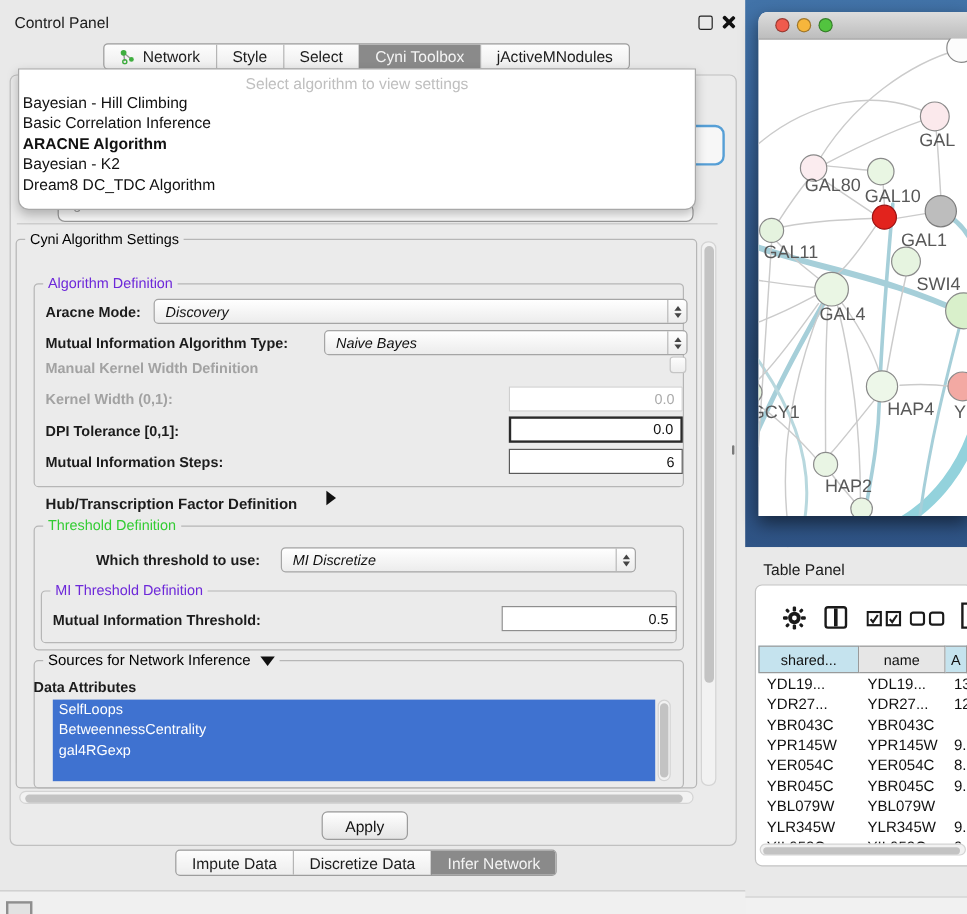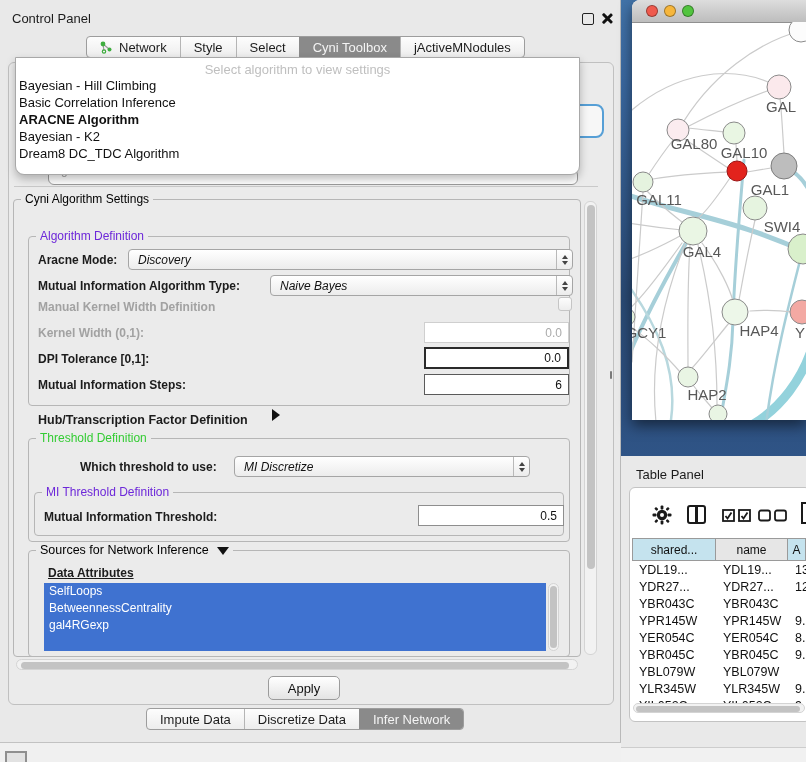--- a/index.html
+++ b/index.html
@@ -1,21 +1,21 @@
 <!DOCTYPE html>
 <html><head>
 <meta charset="utf-8">
 <style>
   html,body{margin:0;padding:0;background:#ededed;}
   .root{position:relative;width:806px;height:762px;overflow:hidden;
         font-family:"Liberation Sans",sans-serif;background:#ededed;}
   .abs{position:absolute;}
   
   .cpanel{left:0;top:0;width:620px;height:742px;background:#e9e9e9;
-          border-right:1px solid #b9b9b9;border-bottom:1px solid #c2c2c2;}
+          border-right:1px solid #b9b9b9;border-bottom:1px solid #c2c2c2;padding-left:36px;}
   .cp-title{font-size:13px;color:#1b1b1b;}
   .float-icon{width:10px;height:10px;border:1.5px solid #222;border-radius:2px;}
   .close-icon{width:12px;height:12px;}
   .close-icon:before,.close-icon:after{content:"";position:absolute;left:5px;top:0;
       width:2.6px;height:13px;background:#111;border-radius:1px;}
   .close-icon:before{transform:rotate(45deg);} .close-icon:after{transform:rotate(-45deg);}
   
   .segbar{display:flex;border:1px solid #9d9d9d;border-radius:4px;overflow:hidden;
           background:linear-gradient(#fdfdfd,#ededed);height:22px;box-sizing:border-box;}
   .seg{display:flex;align-items:center;justify-content:center;padding:0 13px;
@@ -185,21 +185,21 @@
     </div>
     <span class="abs lbl" style="left:44px;top:510px;">Mutual Information Threshold:</span>
     <div class="abs field" style="left:418px;top:505px;width:146px;height:21px;border:1px solid #8e8e8e;color:#111;">0.5</div>
 
     <div class="group" style="left:28px;top:550px;width:540px;height:105px;">
       <span class="gtitle" style="font-weight:normal;font-size:12.5px;">
         <span>Sources for Network Inference</span>
         <span class="tri-down" style="margin-left:5px;"></span>
       </span>
     </div>
-    <span class="abs lbl" style="left:48px;top:566px;text-decoration:underline;">Data Attributes</span>
+    <span class="abs lbl" style="left:28px;top:566px;">Data Attributes</span>
     <div class="abs attrlist" id="attr-list" style="left: 44px; top: 583px; width: 502px; height: 68px; background: rgb(63, 114, 208);">
         <div class="attr-row">SelfLoops</div>
         <div class="attr-row">BetweennessCentrality</div>
         <div class="attr-row">gal4RGexp</div>
       </div>
     <div class="abs sb-track" style="left:548px;top:583px;width:11px;height:68px;">
       <div class="sb-thumb" style="position:absolute;left:1px;top:2px;width:7px;height:62px;"></div>
     </div>
 
     <div class="abs sb-track" style="left:584px;top:201px;width:13px;height:454px;">
@@ -224,21 +224,21 @@
         </div>
       </div>
 
     <div class="abs" style="left:610px;top:371px;width:2px;height:8px;background:#7a7a7a;border-radius:1px;"></div>
   </div>
 
   <div class="abs" style="left:5px;top:751px;width:18px;height:11px;border:2px solid #8f8f8f;background:#e2e2e2;"></div>
 
   <div class="abs desktop" style="left:621px;top:0;width:185px;height:456px;"></div>
 
-  <div class="abs netwin" style="left:632px;top:0;width:174px;height:420px;">
+  <div class="abs netwin" style="left:632px;top:10px;width:174px;height:420px;">
     <div class="titlebar" style="position:absolute;left:0;top:0;width:100%;height:22px;">
       <div class="tlight" id="tl-red" style="position: absolute; left: 14px; top: 5px; background: rgb(239, 90, 77); border: 1px solid rgba(0, 0, 0, 0.35);"></div>
       <div class="tlight" id="tl-yellow" style="position: absolute; left: 32px; top: 5px; background: rgb(246, 182, 60); border: 1px solid rgba(0, 0, 0, 0.35);"></div>
       <div class="tlight" id="tl-green" style="position: absolute; left: 50px; top: 5px; background: rgb(82, 196, 63); border: 1px solid rgba(0, 0, 0, 0.35);"></div>
     </div>
     <svg id="net-svg" width="174" height="398" viewBox="0 0 174 398" style="position:absolute;left:0;top:22px;">
         <path d="M -12 170 C 45 192, 105 196, 186 236" stroke="#a6cfd9" stroke-width="5" fill="none" stroke-linecap="round"></path>
         <path d="M 61 209 C 30 262, 8 305, -8 345" stroke="#a6cfd9" stroke-width="4" fill="none" stroke-linecap="round"></path>
         <path d="M 112 138 C 106 210, 102 255, 101 298 C 100 340, 93 370, 88 400" stroke="#a6cfd9" stroke-width="3" fill="none" stroke-linecap="round"></path>
         <path d="M 152 144 C 176 156, 184 178, 187 205" stroke="#a6cfd9" stroke-width="4" fill="none" stroke-linecap="round"></path>

